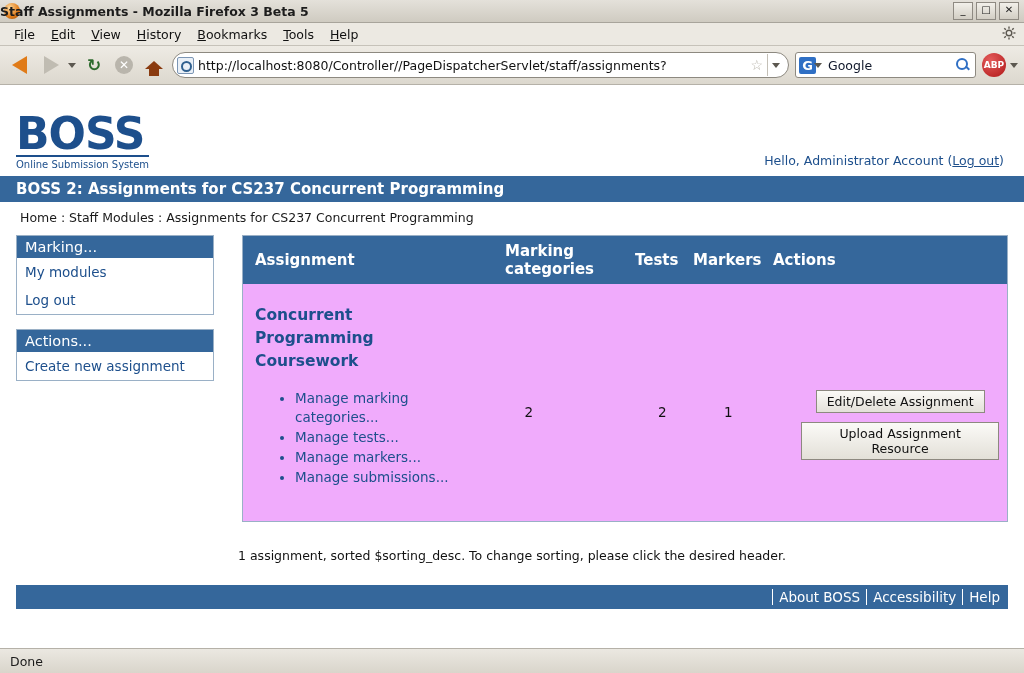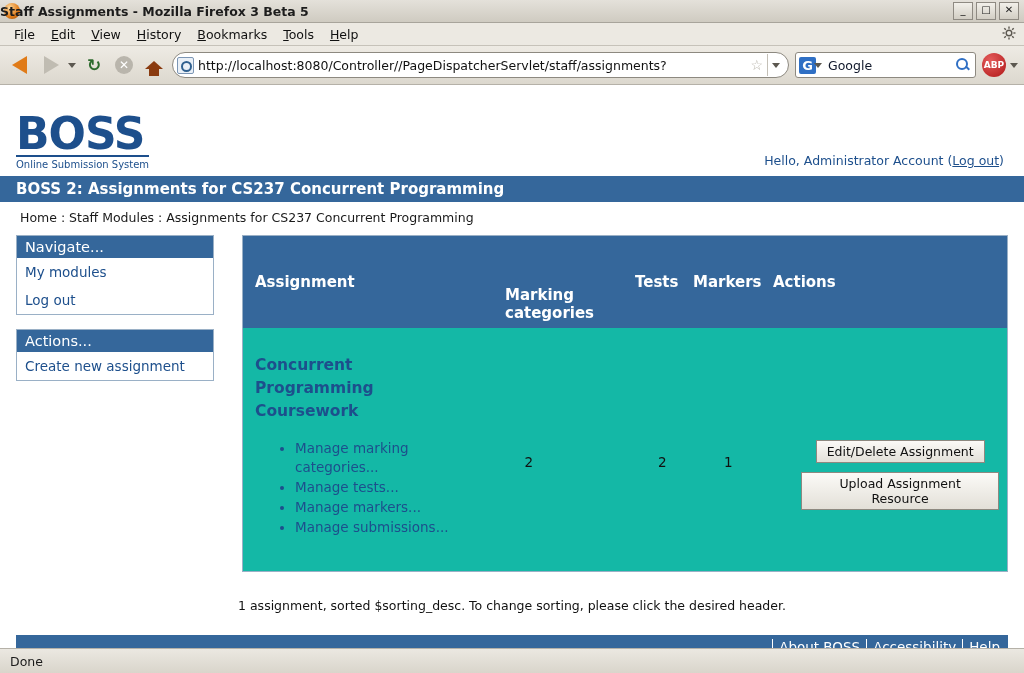--- a/index.html
+++ b/index.html
@@ -339,29 +339,29 @@
   .table-head {
     background: #35679b;
     color: #fff;
     display: flex;
     align-items: center;
     font-weight: bold;
     font-size: 15px;
     padding: 6px 8px;
   }
   .th-assignment { width: 250px; padding-left: 4px; }
-  .th-marking { width: 130px; margin-top: 44px; }
+  .th-marking { width: 130px; }
   .th-tests { width: 58px; }
   .th-markers { width: 80px; }
   .th-actions { flex: 1 1 auto; }
   .table-row {
     display: flex;
-    padding: 26px 8px 18px 8px;
+    padding: 20px 8px 18px 8px;
     font-size: 13px;
-    background: #14b8a6;
+    background: #f0abfc;
     min-height: 200px;
     box-sizing: border-box;
   }
   .cell-assignment { width: 250px; padding-left: 4px; }
   .assign-title {
     color: #1d4f8c;
     font-weight: bold;
     font-size: 15.5px;
     line-height: 23px;
     margin-bottom: 10px;
@@ -530,21 +530,21 @@
       <span>Hello, Administrator Account (</span><a href="#">Log out</a><span>)</span>
     </div>
 
     <div class="page-banner">BOSS 2: Assignments for CS237 Concurrent Programming</div>
     <div class="breadcrumb">Home : Staff Modules : Assignments for CS237 Concurrent Programming</div>
 
     <div class="layout">
 
       <div class="sidebar">
         <div class="side-box">
-          <div class="side-head">Navigate...</div>
+          <div class="side-head">Marking...</div>
           <a class="side-link" href="#">My modules</a>
           <a class="side-link" href="#">Log out</a>
         </div>
         <div class="side-box">
           <div class="side-head">Actions...</div>
           <a class="side-link" href="#">Create new assignment</a>
         </div>
       </div>
 
       <div class="maintable">

